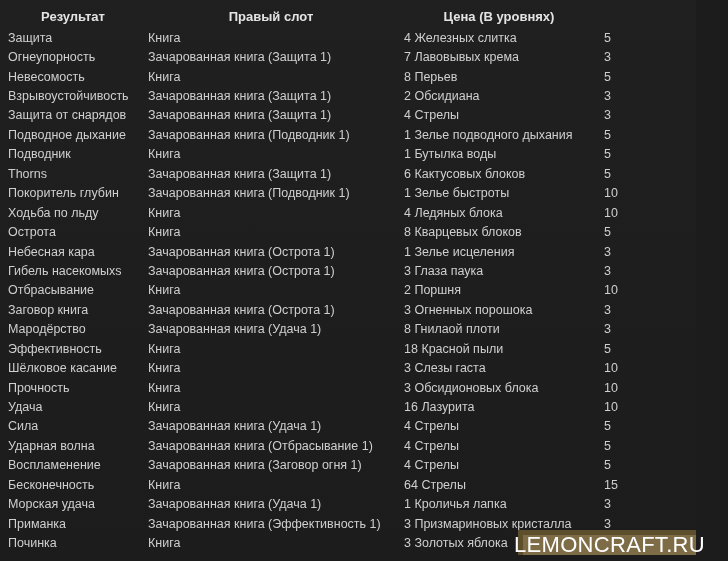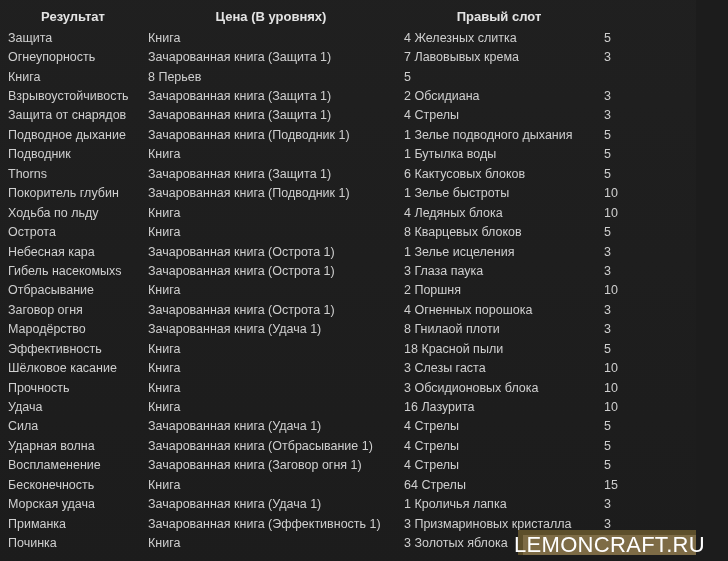--- a/index.html
+++ b/index.html
@@ -73,39 +73,40 @@
   }
 </style>
 </head>
 <body>
 
 <div class="page">
 
   <div class="table">
     <div class="hrow">
       <div class="hcell">Результат</div>
+      <div class="hcell">Правый слот</div>
       <div class="hcell">Цена (В уровнях)</div>
-      <div class="hcell">Правый слот</div>
     </div>
     <div id="rows-container">
     <div class="row">
       <div class="cell">Защита</div>
       <div class="cell">Книга</div>
       <div class="cell">4 Железных слитка</div>
       <div class="cell">5</div>
     </div>
 
     <div class="row">
       <div class="cell">Огнеупорность</div>
       <div class="cell">Зачарованная книга (Защита 1)</div>
       <div class="cell">7 Лавовывых крема</div>
       <div class="cell">3</div>
     </div>
 
     <div class="row">
+      <div class="cell">Невесомость</div>
       <div class="cell">Книга</div>
       <div class="cell">8 Перьев</div>
       <div class="cell">5</div>
     </div>
 
     <div class="row">
       <div class="cell">Взрывоустойчивость</div>
       <div class="cell">Зачарованная книга (Защита 1)</div>
       <div class="cell">2 Обсидиана</div>
       <div class="cell">3</div>
@@ -175,23 +176,23 @@
     </div>
 
     <div class="row">
       <div class="cell">Отбрасывание</div>
       <div class="cell">Книга</div>
       <div class="cell">2 Поршня</div>
       <div class="cell">10</div>
     </div>
 
     <div class="row">
-      <div class="cell">Заговор огня</div>
+      <div class="cell">Заговор книга</div>
       <div class="cell">Зачарованная книга (Острота 1)</div>
-      <div class="cell">4 Огненных порошока</div>
+      <div class="cell">3 Огненных порошока</div>
       <div class="cell">3</div>
     </div>
 
     <div class="row">
       <div class="cell">Мародёрство</div>
       <div class="cell">Зачарованная книга (Удача 1)</div>
       <div class="cell">8 Гнилаой плоти</div>
       <div class="cell">3</div>
     </div>
 

